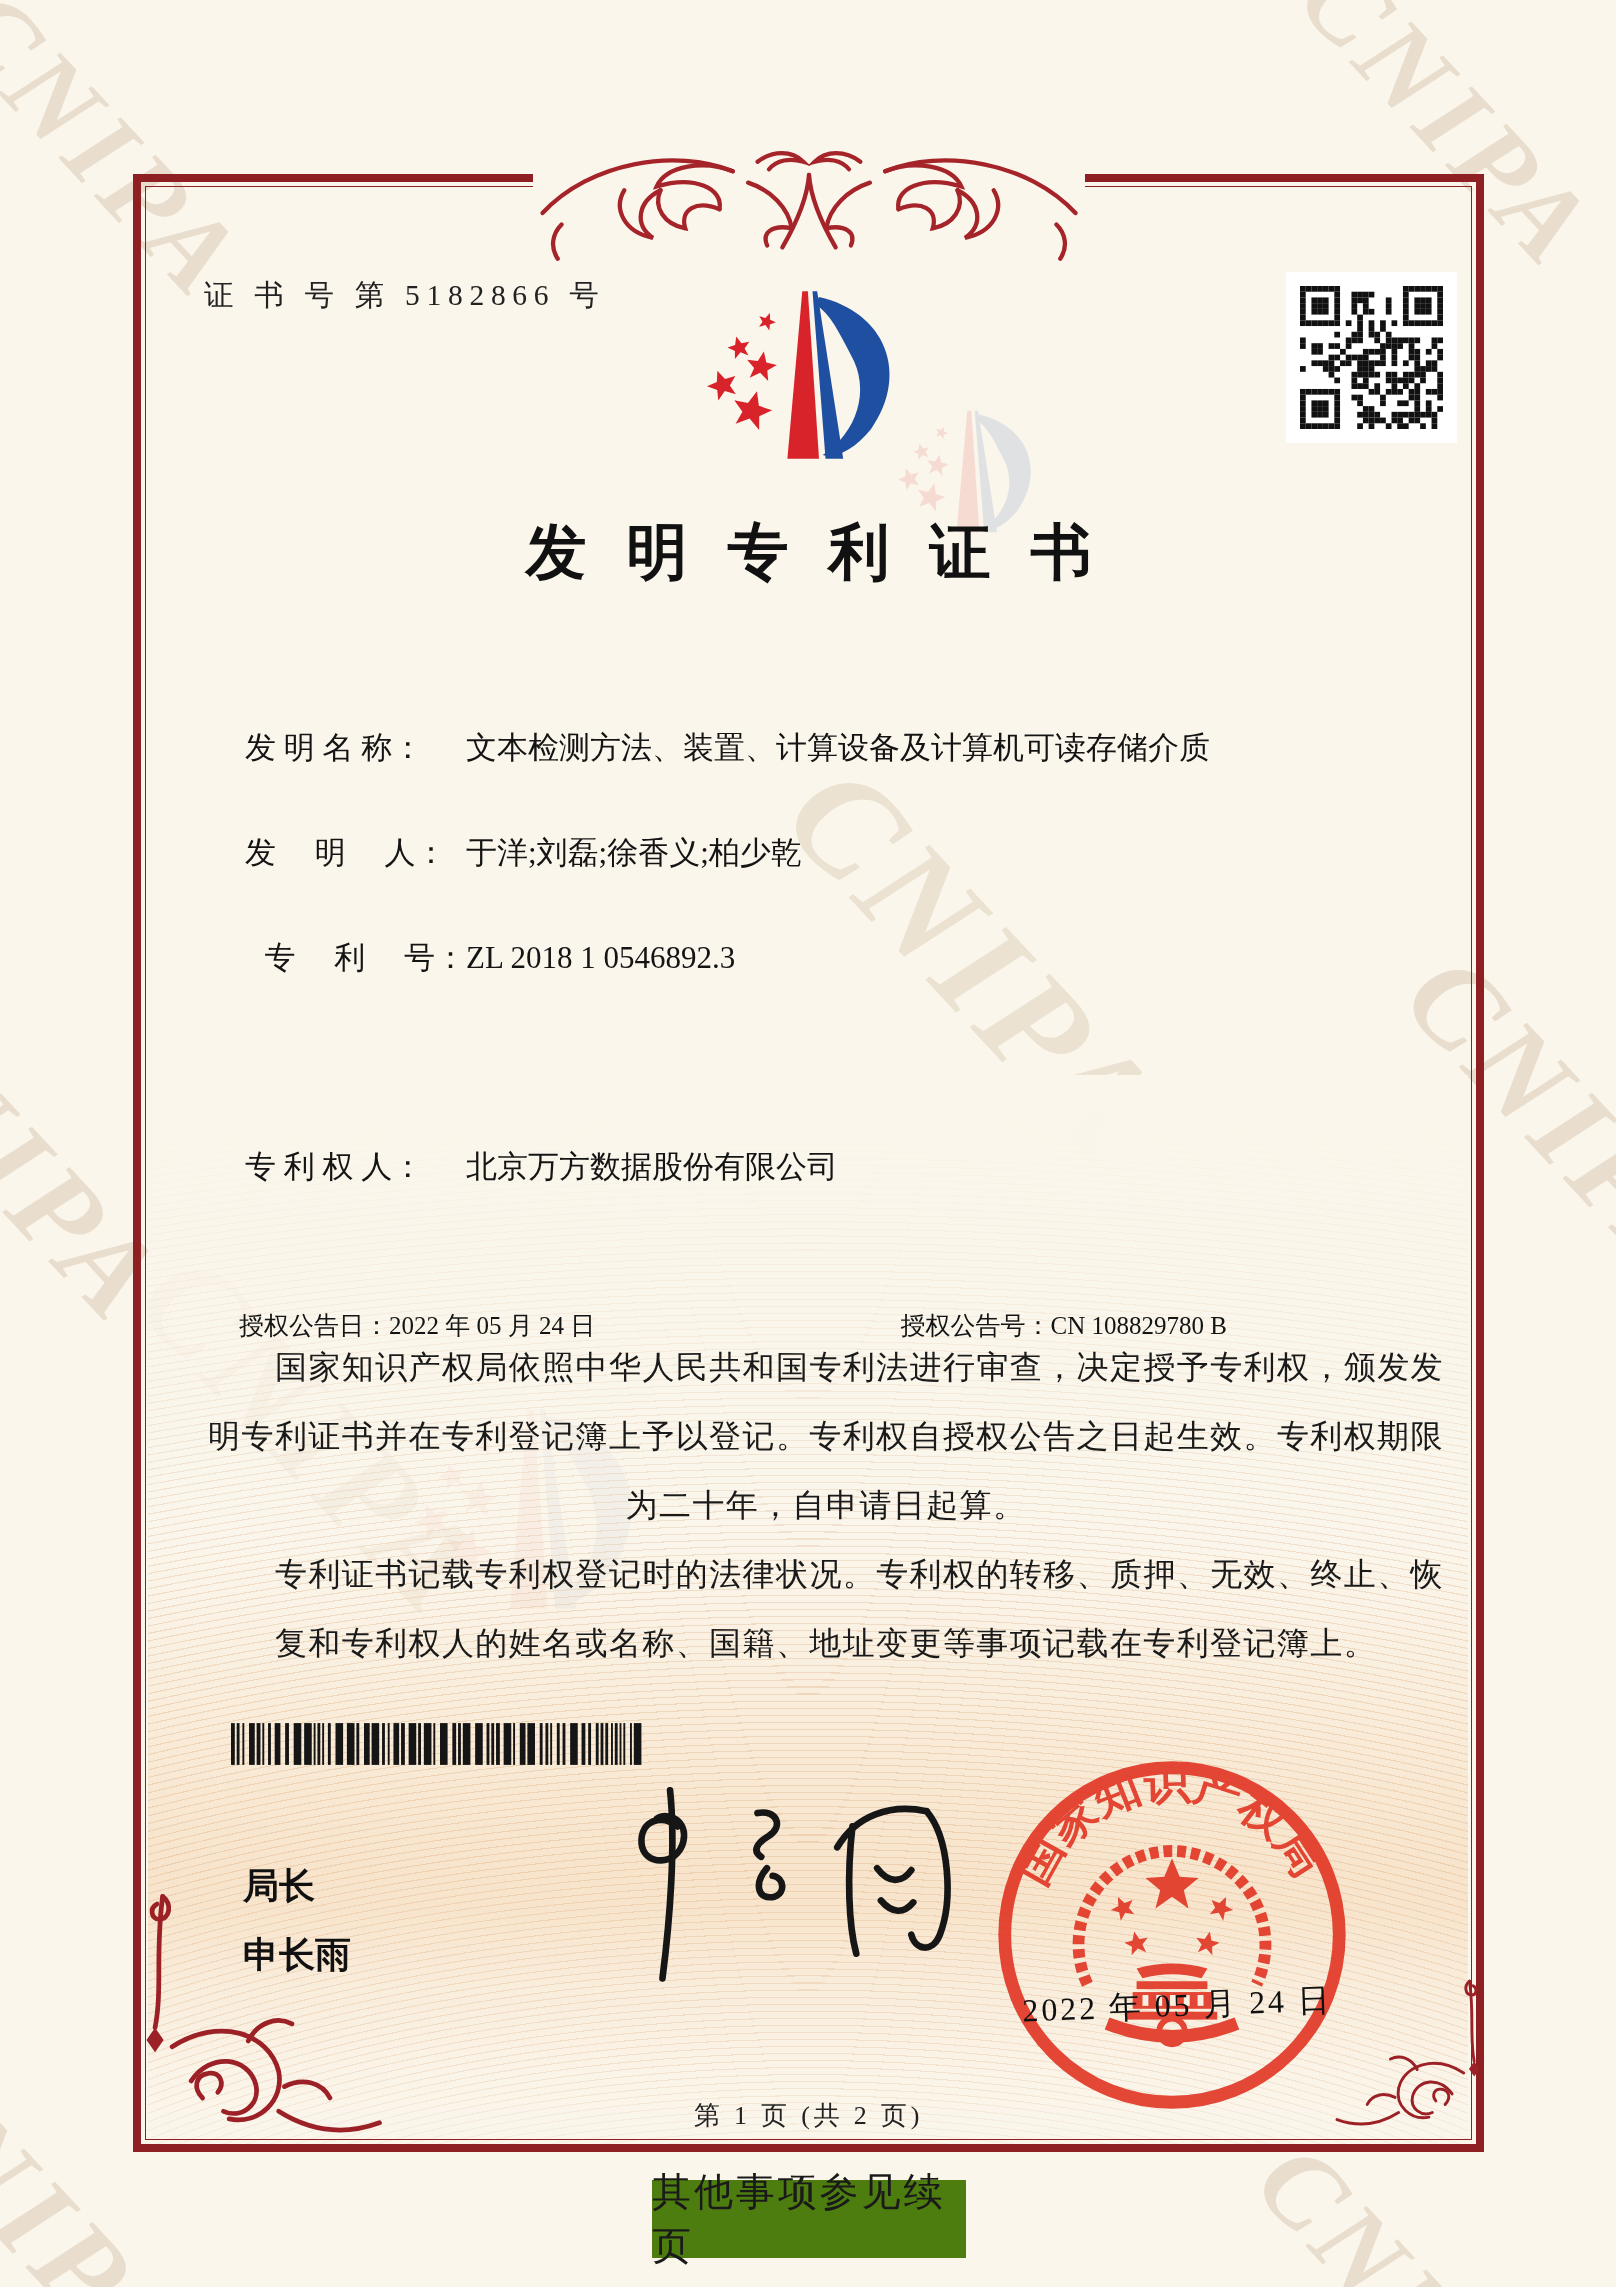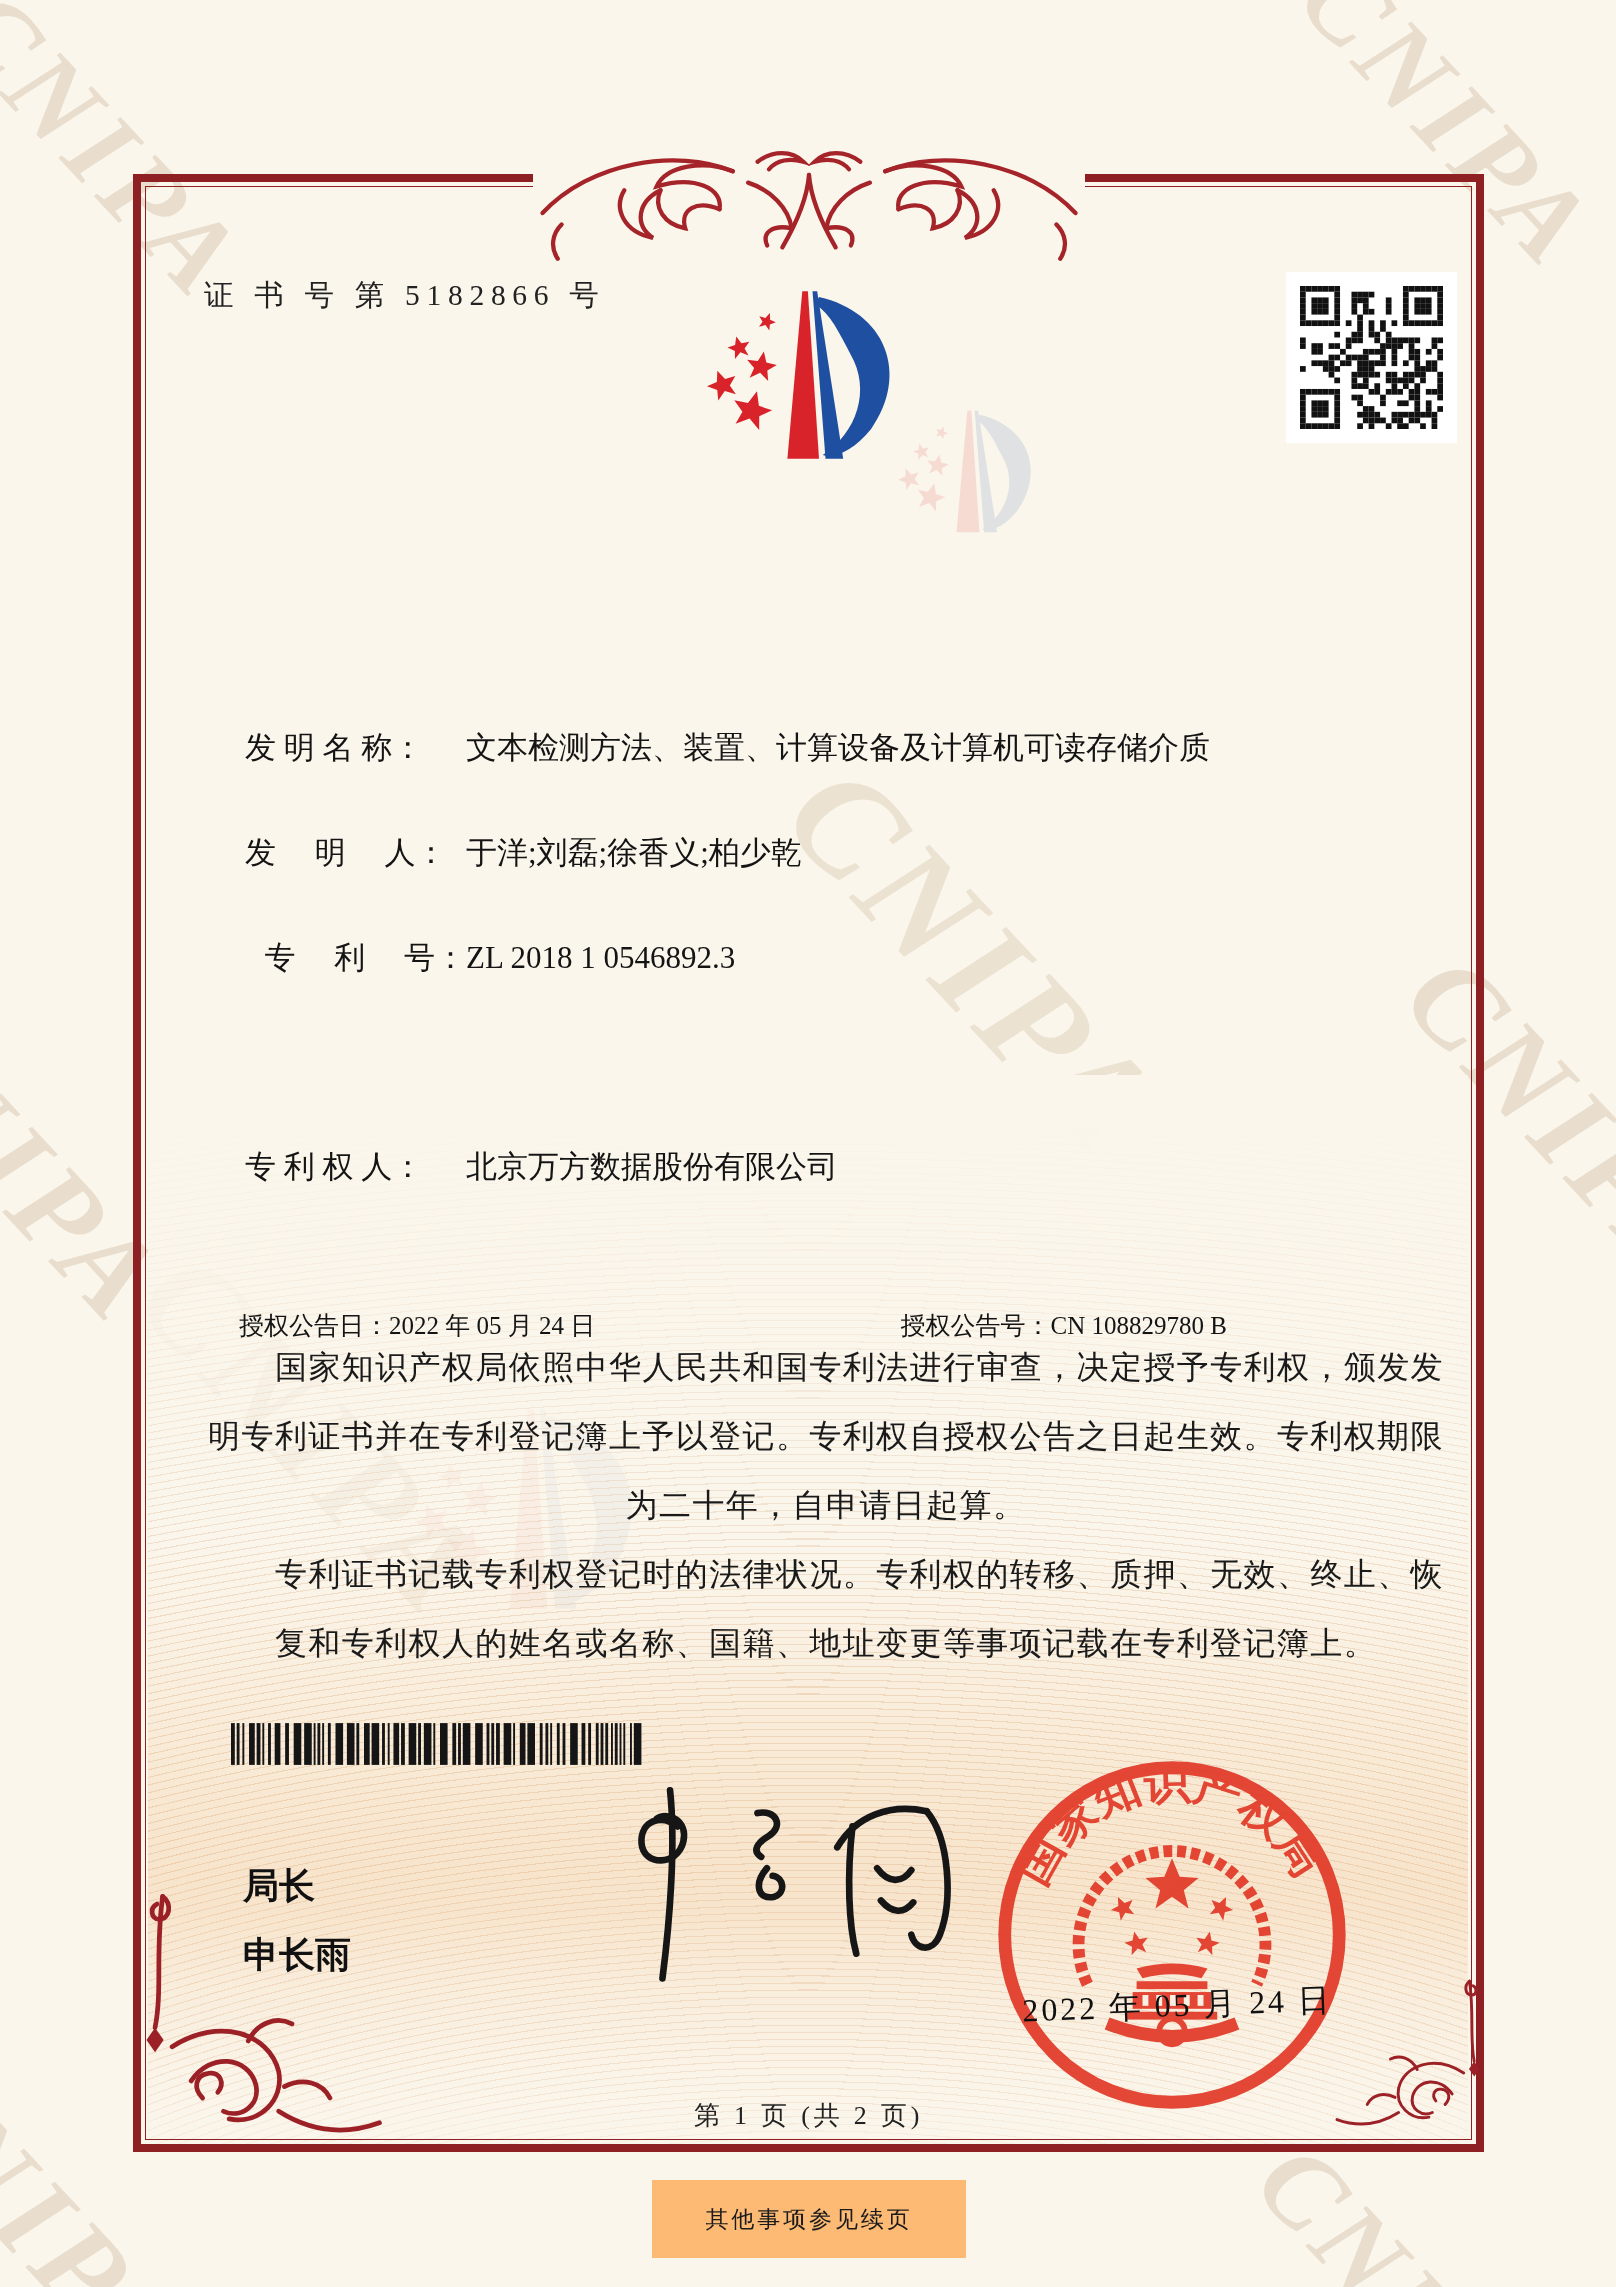--- a/index.html
+++ b/index.html
@@ -70,22 +70,22 @@
   .officer .name{margin-top:20px;}
   #signature{position:absolute;left:571px;top:1777px;z-index:3;}
 
   
   #seal{position:absolute;left:989px;top:1752px;z-index:4;}
   .seal-date{position:absolute;left:997px;top:1984px;width:361px;z-index:5;text-align:center;
              font-size:32px;letter-spacing:2.9px;color:#101010;transform:rotate(-2deg);}
 
   
   .page-info{position:absolute;left:0;right:0;top:2098px;z-index:3;text-align:center;font-size:26px;letter-spacing:3.8px;color:#222;}
-  .note-box{position:absolute;left:652px;top:2180px;width:314px;height:78px;background:#fdba74;z-index:3;
-            display:flex;align-items:center;justify-content:center;font-size:23px;letter-spacing:2.9px;color:#1a1a1a;}
+  .note-box{position:absolute;left:652px;top:2180px;width:314px;height:78px;background:#4d7c0f;z-index:3;
+            display:flex;align-items:center;justify-content:center;font-size:39px;letter-spacing:2.9px;color:#1a1a1a;}
 </style>
 </head>
 <body>
 
 <div id="page">
 
   <svg width="0" height="0" style="position:absolute">
     <defs>
       <path id="star5" d="M0 -26 L7.8 -7.2 L27 -6 L12 6.5 L16.8 25 L0 13 L-16.8 25 L-12 6.5 L-27 -6 L-7.8 -7.2 Z"></path>
       <g id="cnipa-logo">
@@ -456,20 +456,21 @@
           <rect x="72" y="144" width="6" height="6"></rect>
           <rect x="90" y="144" width="6" height="6"></rect>
           <rect x="102" y="144" width="6" height="6"></rect>
           <rect x="108" y="144" width="6" height="6"></rect>
           <rect x="126" y="144" width="6" height="6"></rect>
           <rect x="138" y="144" width="6" height="6"></rect>
         </g>
       </svg>
   </div>
 
+  <div class="title">发明专利证书</div>
 
   <div class="field-row f0">
     <span class="lbl">发 明 名 称：</span><span>文本检测方法、装置、计算设备及计算机可读存储介质</span>
   </div>
   <div class="field-row f1">
     <span class="lbl">发　 明　 人：</span><span>于洋;刘磊;徐香义;柏少乾</span>
   </div>
   <div class="field-row f2">
     <span class="lbl">专　 利　 号：</span><span>ZL 2018 1 0546892.3</span>
   </div>

